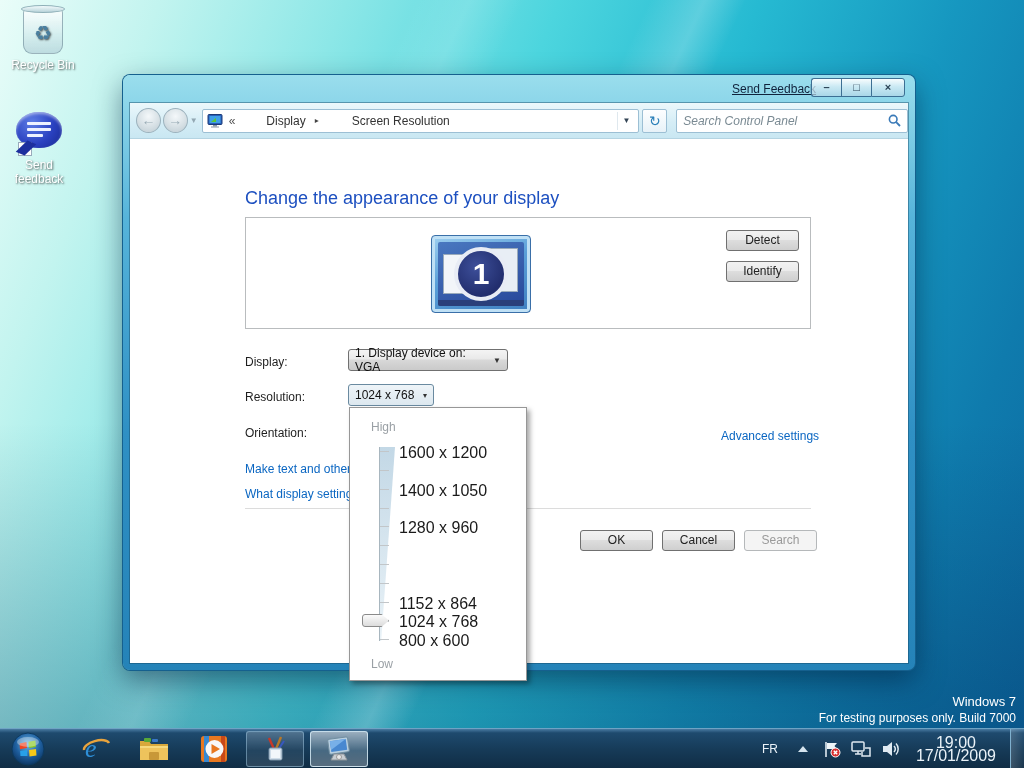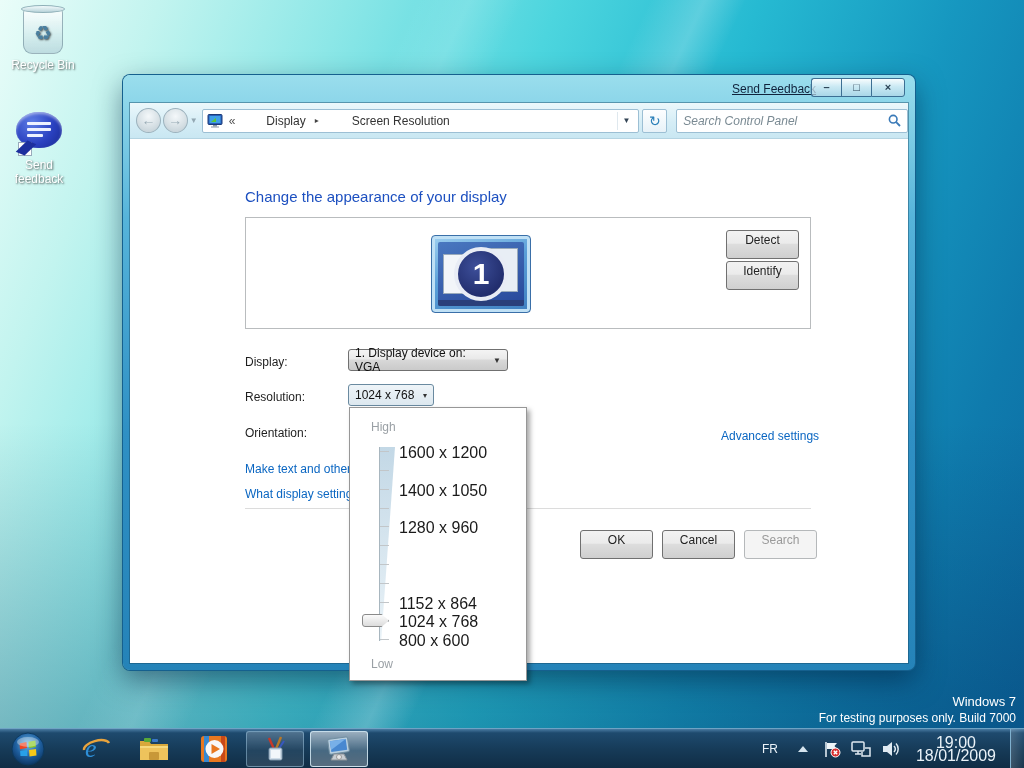--- a/index.html
+++ b/index.html
@@ -77,36 +77,36 @@
   .refresh-btn { width:25px; height:24px; margin-left:3px; border:1px solid #9cbfd4; border-radius:2px;
     background:linear-gradient(180deg,#fdfeff,#e7f2f8); color:#2a7fb8; font-size:14px; text-align:center; line-height:22px; }
   .search-box { width:233px; height:24px; margin-left:9px; background:#fff; border:1px solid #9cbfd4;
     border-radius:2px; display:flex; align-items:center; padding:0 6px; }
   .search-box input { flex:1; border:none; outline:none; font-size:12px; font-style:italic; color:#555;
     font-family:"Liberation Sans", sans-serif; background:transparent; }
   .search-box input::placeholder { color:#7a8a93; font-style:italic; }
 
   
   .client { position:absolute; left:0; right:0; top:37px; bottom:0; background:#fff; }
-  .heading { position:absolute; left:115px; top:48px; font-size:15px; color:#1d50c0; }
+  .heading { position:absolute; left:115px; top:48px; font-size:18px; color:#1d50c0; }
   .preview-box { position:absolute; left:115px; top:77px; width:566px; height:112px;
     border:1px solid #b9bcbe; background:#fff; }
   .mini-monitor { position:absolute; left:185px; top:17px; width:100px; height:78px; border-radius:4px;
     background:linear-gradient(160deg,#9fd0f0,#5a9fd8 45%, #3f7fc0); border:1px solid #3a6fa8;
     box-shadow:inset 0 0 0 3px #bfe0f5; display:flex; align-items:center; justify-content:center;}
   .mini-screen { position:absolute; inset:6px; background:linear-gradient(160deg,#4a78c0,#27479a); border-radius:2px;
     overflow:hidden;}
   .mini-win1 { position:absolute; right:6px; top:6px; width:34px; height:44px; background:#e8eef5; border:1px solid #9ab; }
   .mini-win2 { position:absolute; left:5px; bottom:12px; width:30px; height:40px; background:#f2f5f9; border:1px solid #9ab; }
   .mini-task { position:absolute; left:0; right:0; bottom:0; height:6px; background:#2a3f7a; }
   .one-circle { position:absolute; left:50%; top:50%; width:54px; height:54px; transform:translate(-50%,-50%);
     border-radius:50%; background:radial-gradient(circle at 40% 35%, #3d4f9a, #222e6e 70%);
     border:4px solid #e8ecf5; color:#fff; font-size:30px; font-weight:bold;
     display:flex; align-items:center; justify-content:center; }
-  .btn { position:absolute; width:73px; height:29px; border:1px solid #707070; border-radius:3px;
+  .btn { position:absolute; width:73px; height:21px; border:1px solid #707070; border-radius:3px;
     background:linear-gradient(180deg,#f2f2f2,#ebebeb 45%, #dddddd 50%, #cfcfcf);
     font-size:12px; color:#222; text-align:center; line-height:19px; cursor:pointer; }
   .btn.disabled { border-color:#b5b8ba; background:#f4f4f4; color:#9a9a9a; cursor:default; }
 
   .form-label { position:absolute; left:115px; font-size:12px; color:#1e1e1e; }
   .combo { position:absolute; height:22px; border:1px solid #707070; border-radius:3px;
     background:linear-gradient(180deg,#f4f4f4,#e9e9e9 45%, #d8d8d8 50%, #cacaca);
     font-size:12px; color:#111; display:flex; align-items:center; padding:0 6px; cursor:pointer;justify-content:space-between; }
   .combo .arrow { margin-left:auto; font-size:8px; color:#333; padding-left:8px; }
   .combo.open { background:linear-gradient(180deg,#eef4f8,#dde8ef); border-color:#6a8aa0; }
@@ -375,17 +375,17 @@
     </div>
     <div class="tray-ico">
       <svg width="20" height="18" viewBox="0 0 20 18">
         <path d="M2 6 L6 6 L11 2 L11 16 L6 12 L2 12 Z" fill="#dfe9f1"></path>
         <path d="M13 6 A4.5 4.5 0 0 1 13 12" fill="none" stroke="#dfe9f1" stroke-width="1.5"></path>
         <path d="M15 3.5 A8 8 0 0 1 15 14.5" fill="none" stroke="#dfe9f1" stroke-width="1.5"></path>
       </svg>
     </div>
     <div class="clock">
       <div>19:00</div>
-      <div>18/01/2009</div>
+      <div>17/01/2009</div>
     </div>
     <div class="show-desktop"></div>
   </div>
 </div>
 
 </body></html>

